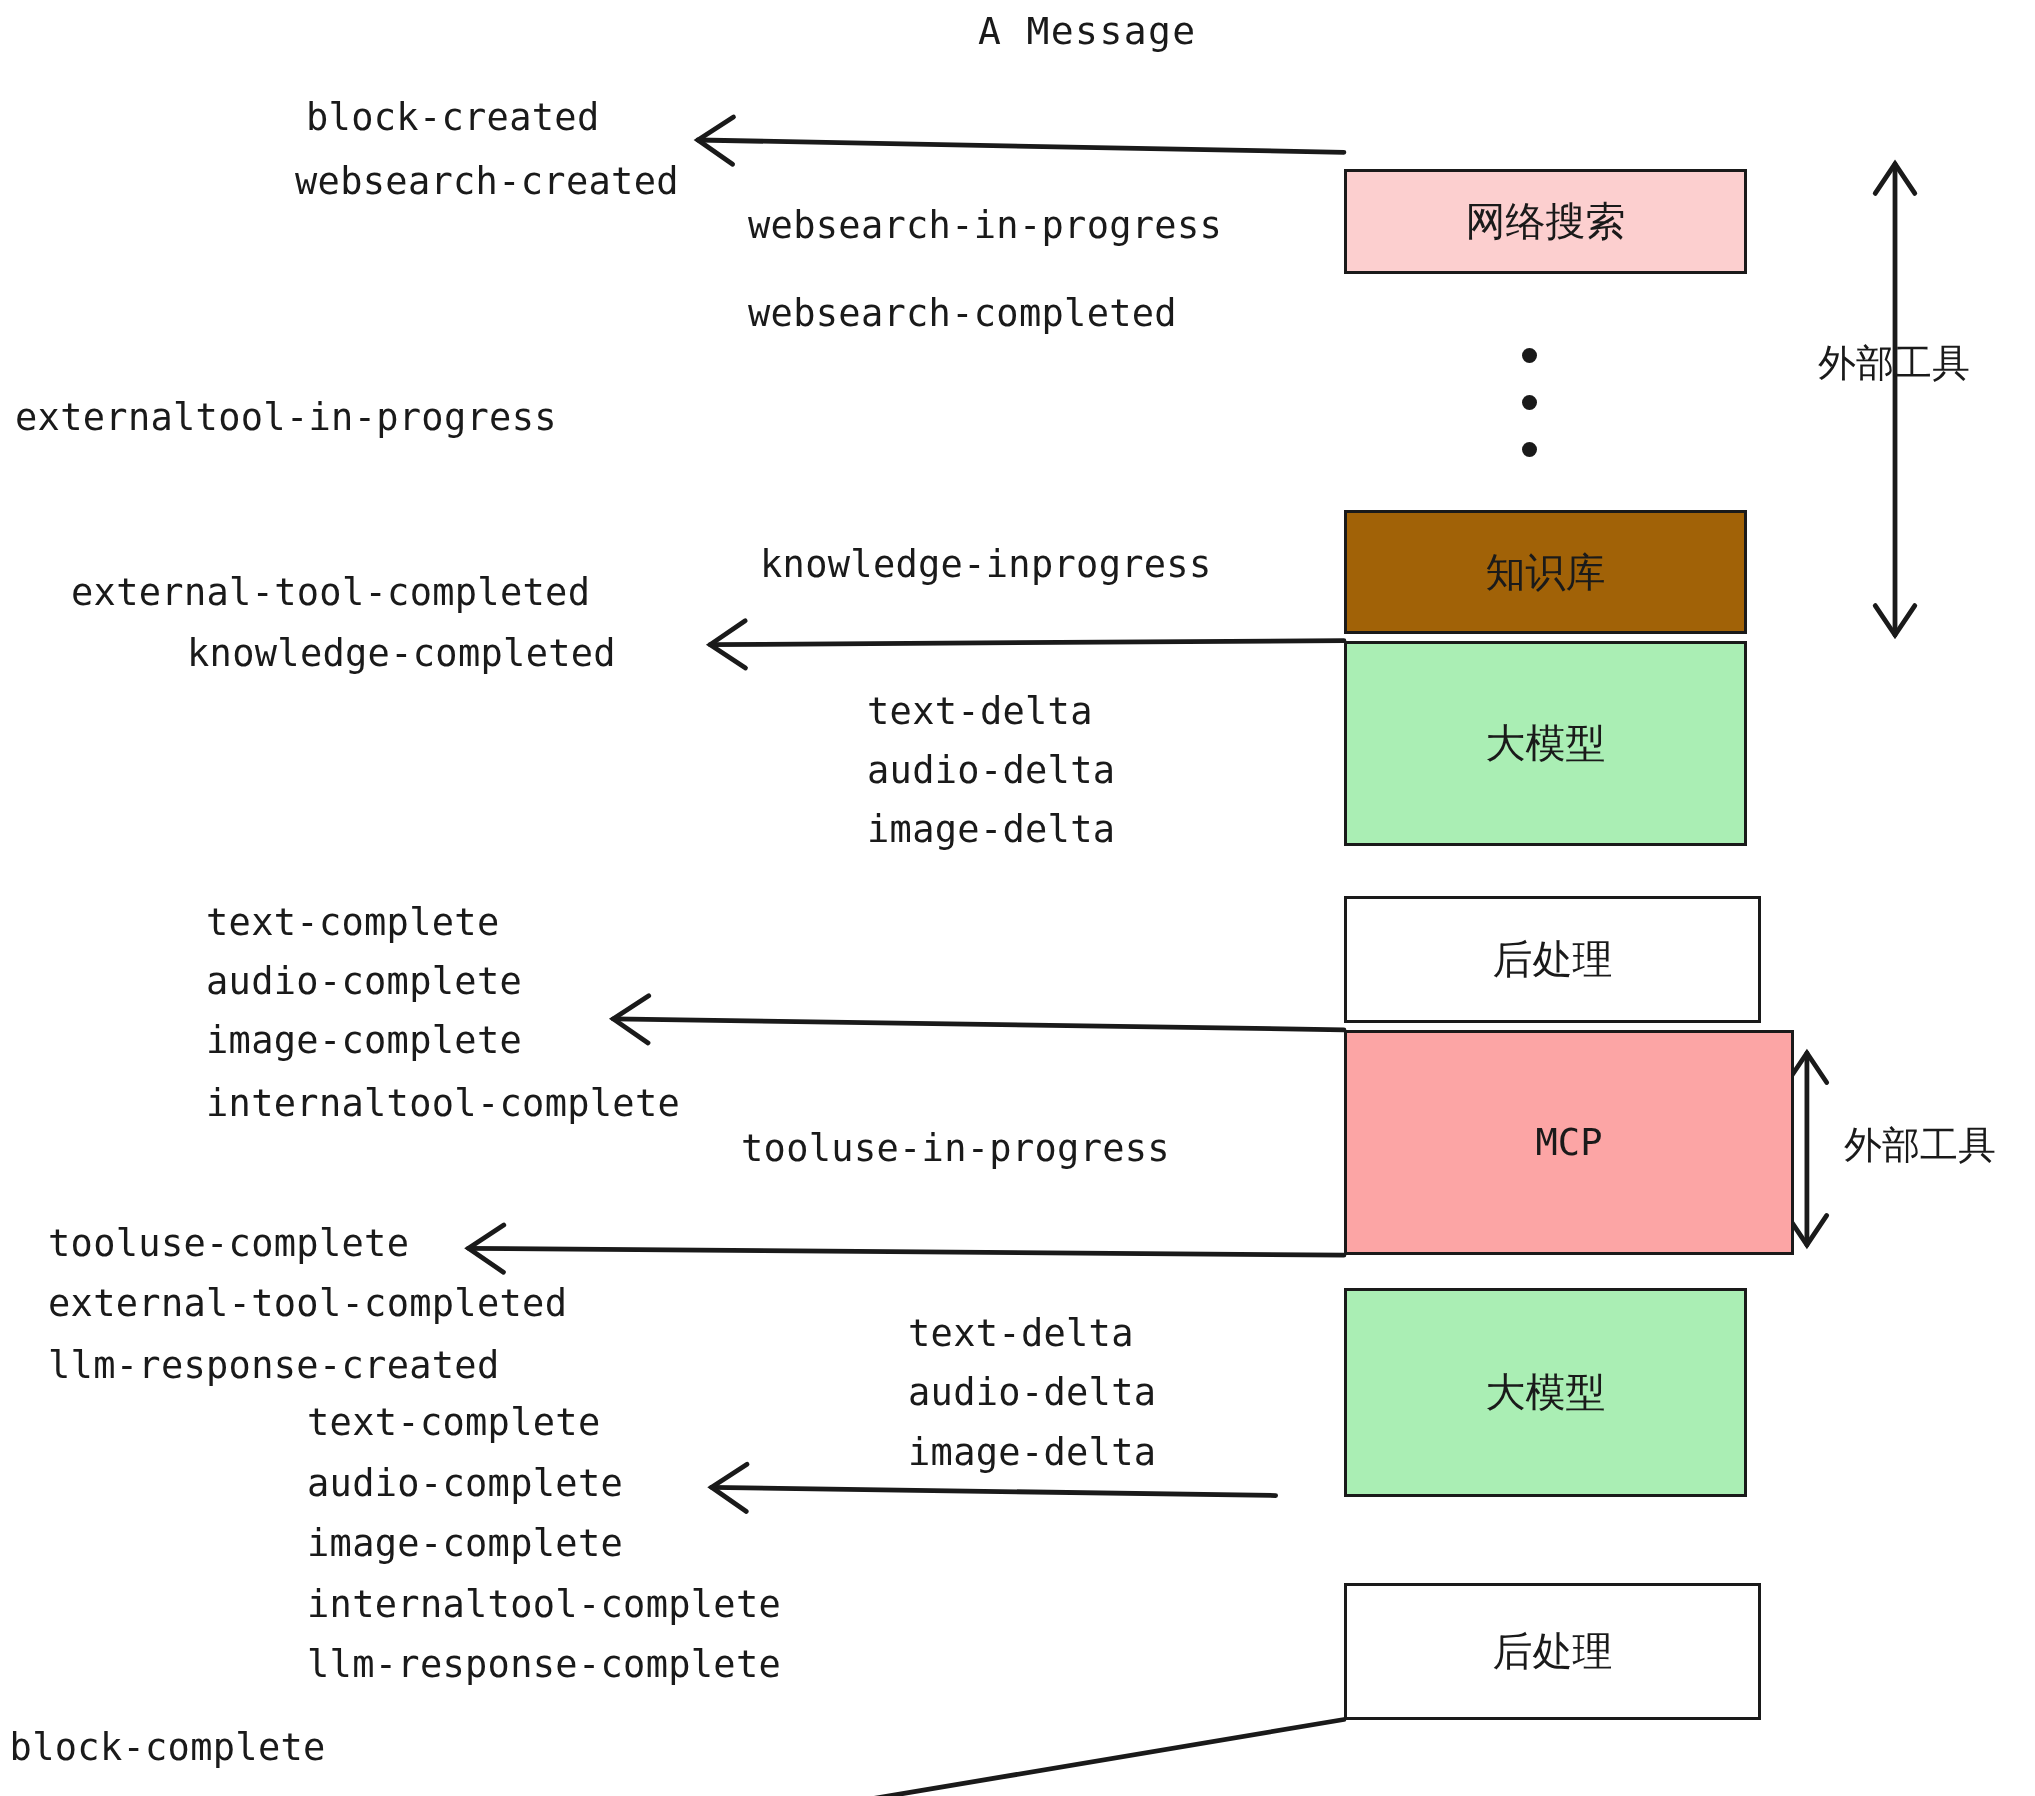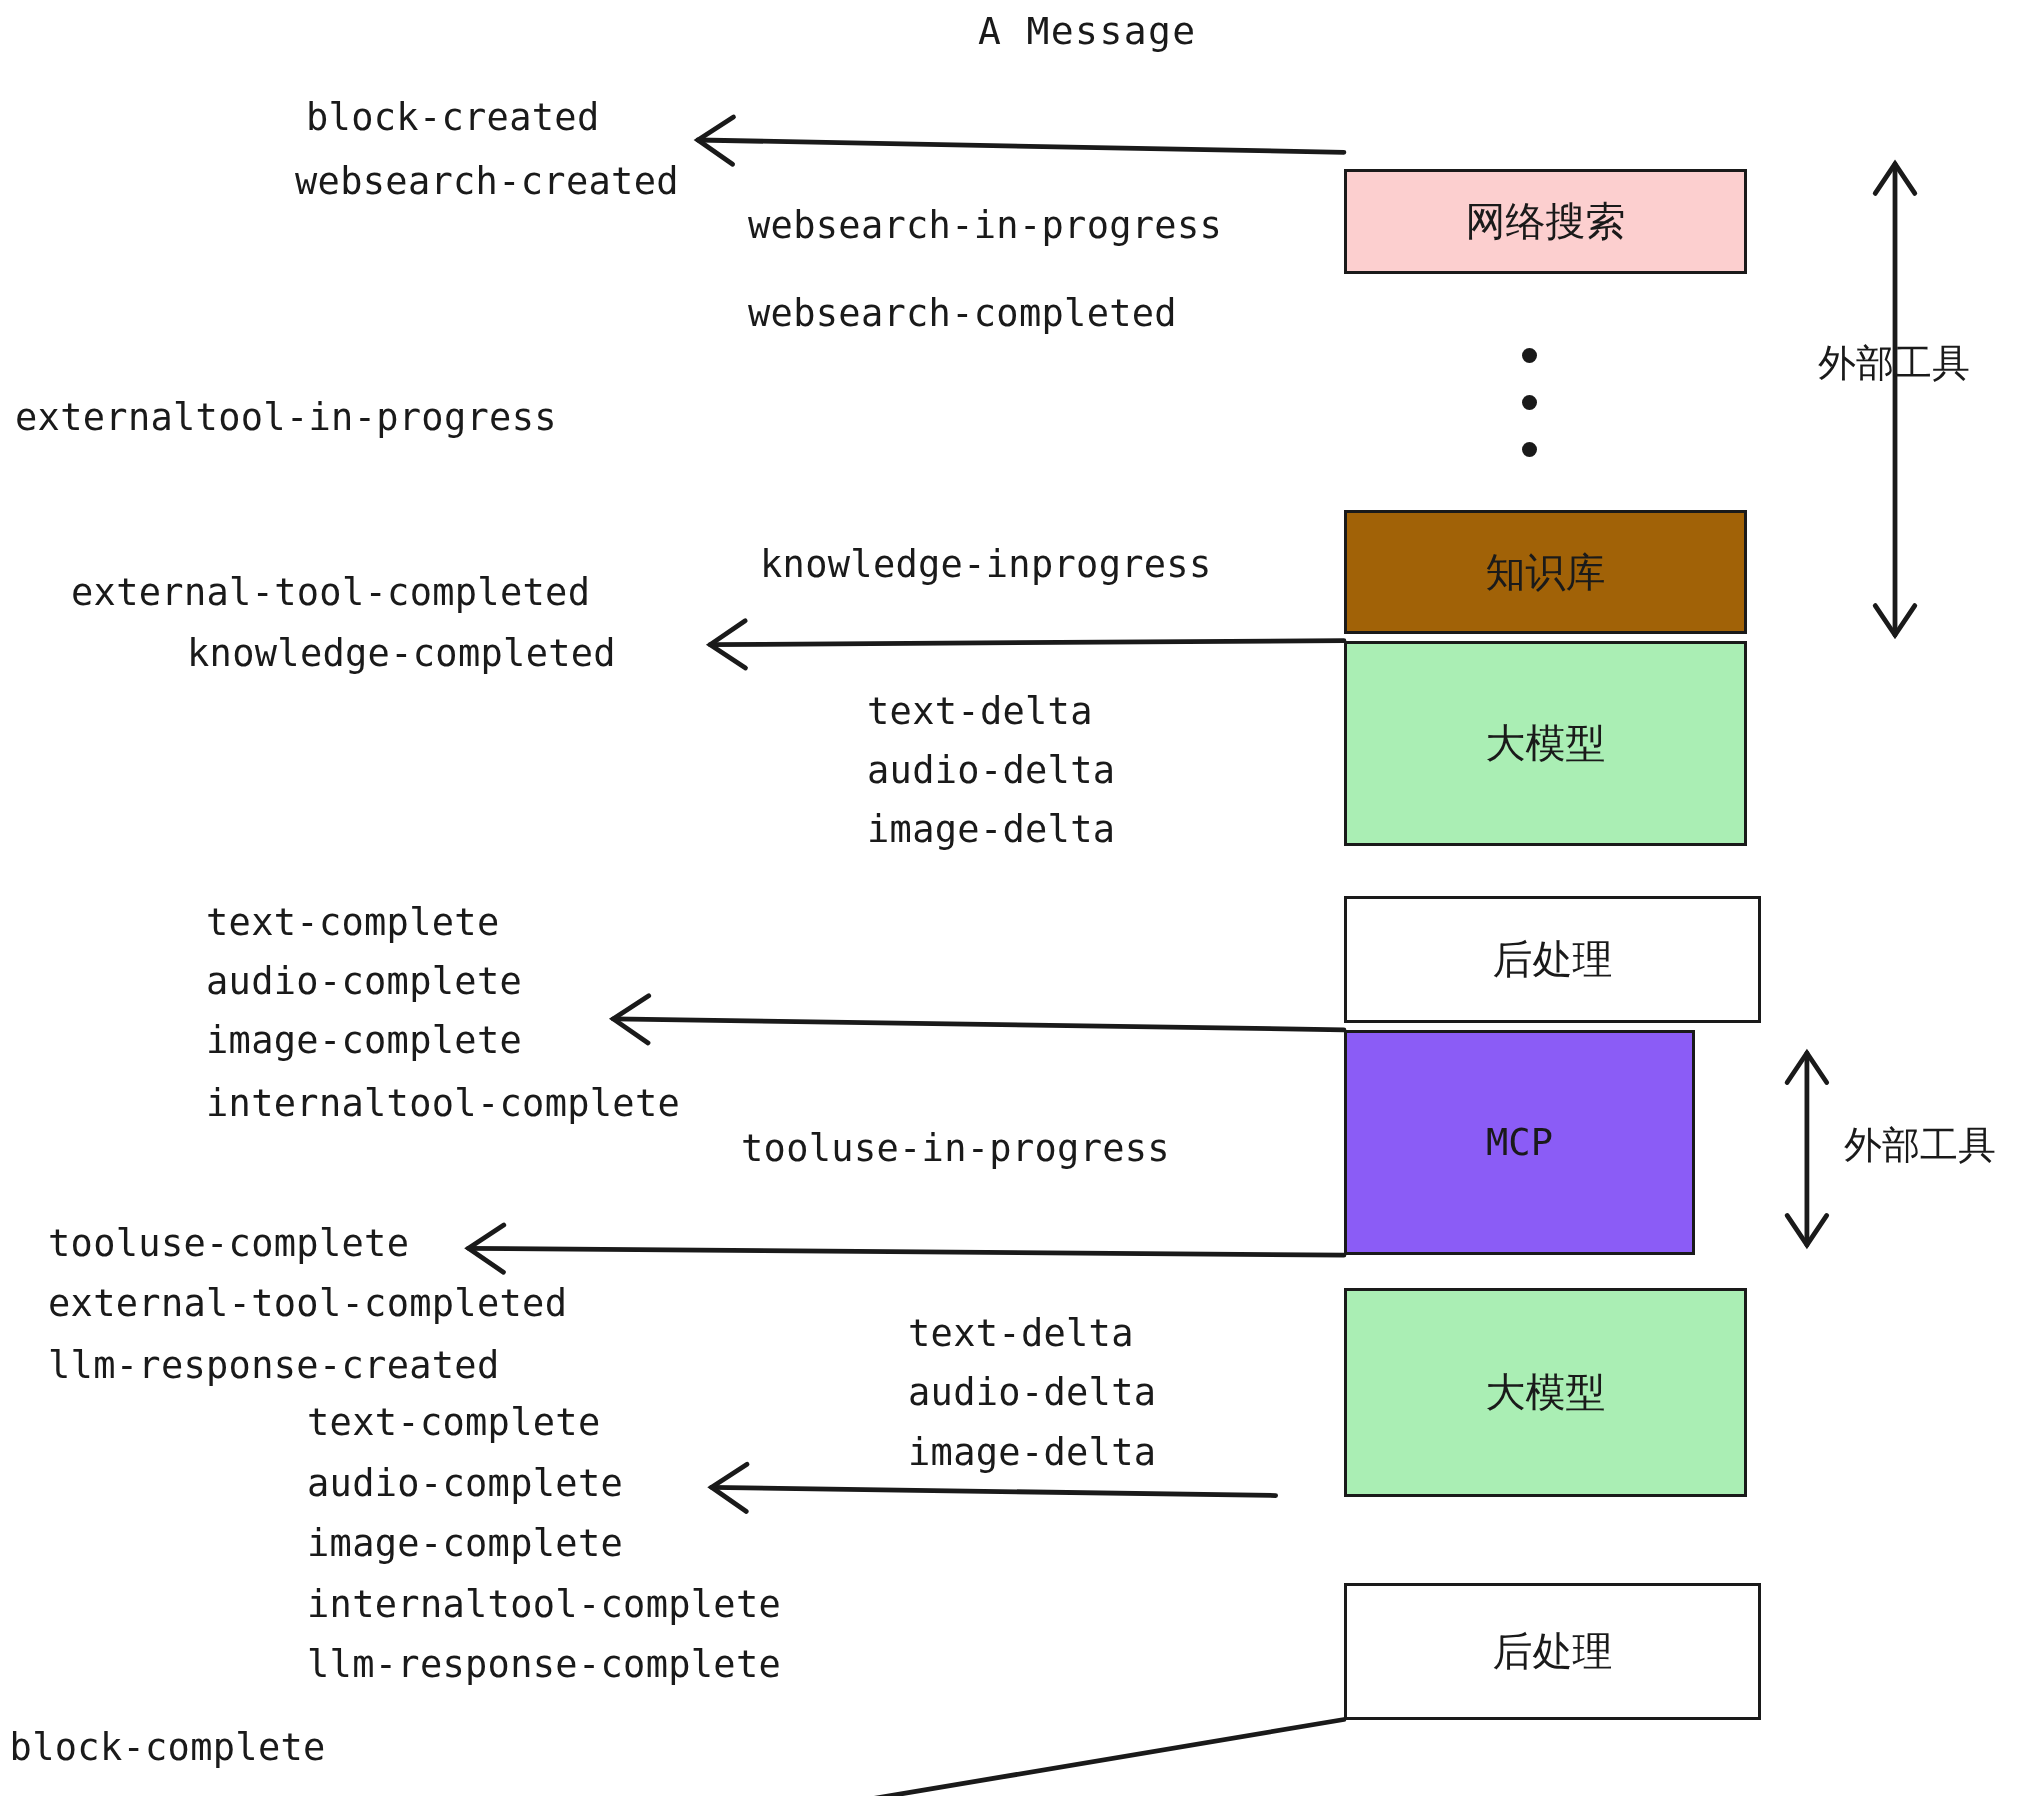--- a/index.html
+++ b/index.html
@@ -117,21 +117,21 @@
   </svg>
 
   <div class="boxlabel" style="left:1344px; top:169px; width:403px; height:105px; background:#fccfcf;">网络搜索</div>
 
   <div class="boxlabel" style="left:1344px; top:510px; width:403px; height:124px; background:#a16207;">知识库</div>
 
   <div class="boxlabel" style="left:1344px; top:641px; width:403px; height:205px; background:#aaeeb4;">大模型</div>
 
   <div class="boxlabel" style="left:1344px; top:896px; width:417px; height:127px; background:#ffffff;">后处理</div>
 
-  <div class="boxlabel box-mono" style="left:1344px; top:1030px; width:351px; height:225px; background:#8b5cf6;">MCP</div>
+  <div class="boxlabel box-mono" style="left:1344px; top:1030px; width:450px; height:225px; background:#fca5a5;">MCP</div>
 
   <div class="boxlabel" style="left:1344px; top:1288px; width:403px; height:209px; background:#aaeeb4;">大模型</div>
 
   <div class="boxlabel" style="left:1344px; top:1583px; width:417px; height:137px; background:#ffffff;">后处理</div>
 
   <div id="event-labels">
       <div class="lbl" style="left: 306px; top: 99px;">block-created</div>
       <div class="lbl" style="left: 295px; top: 163px;">websearch-created</div>
       <div class="lbl" style="left: 748px; top: 207px;">websearch-in-progress</div>
       <div class="lbl" style="left: 748px; top: 295px;">websearch-completed</div>

